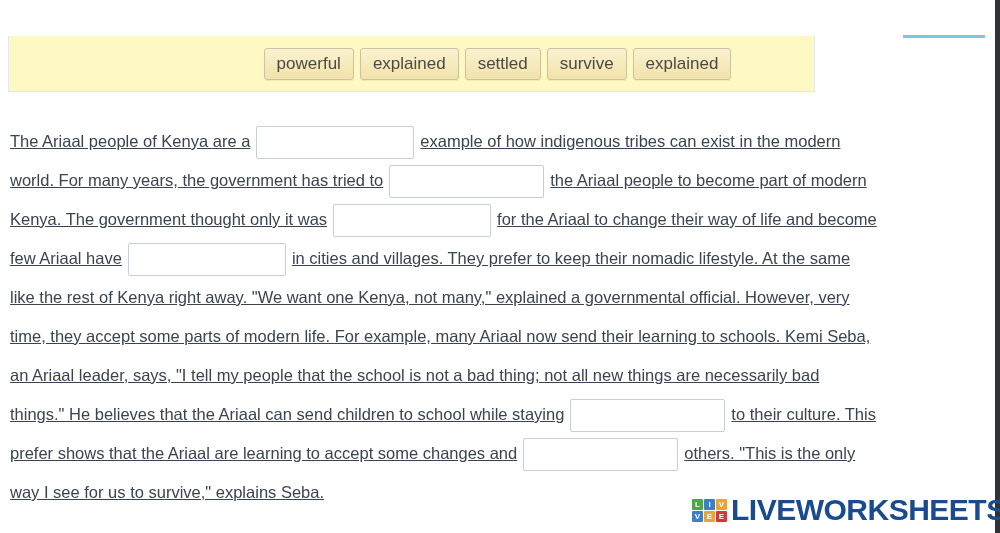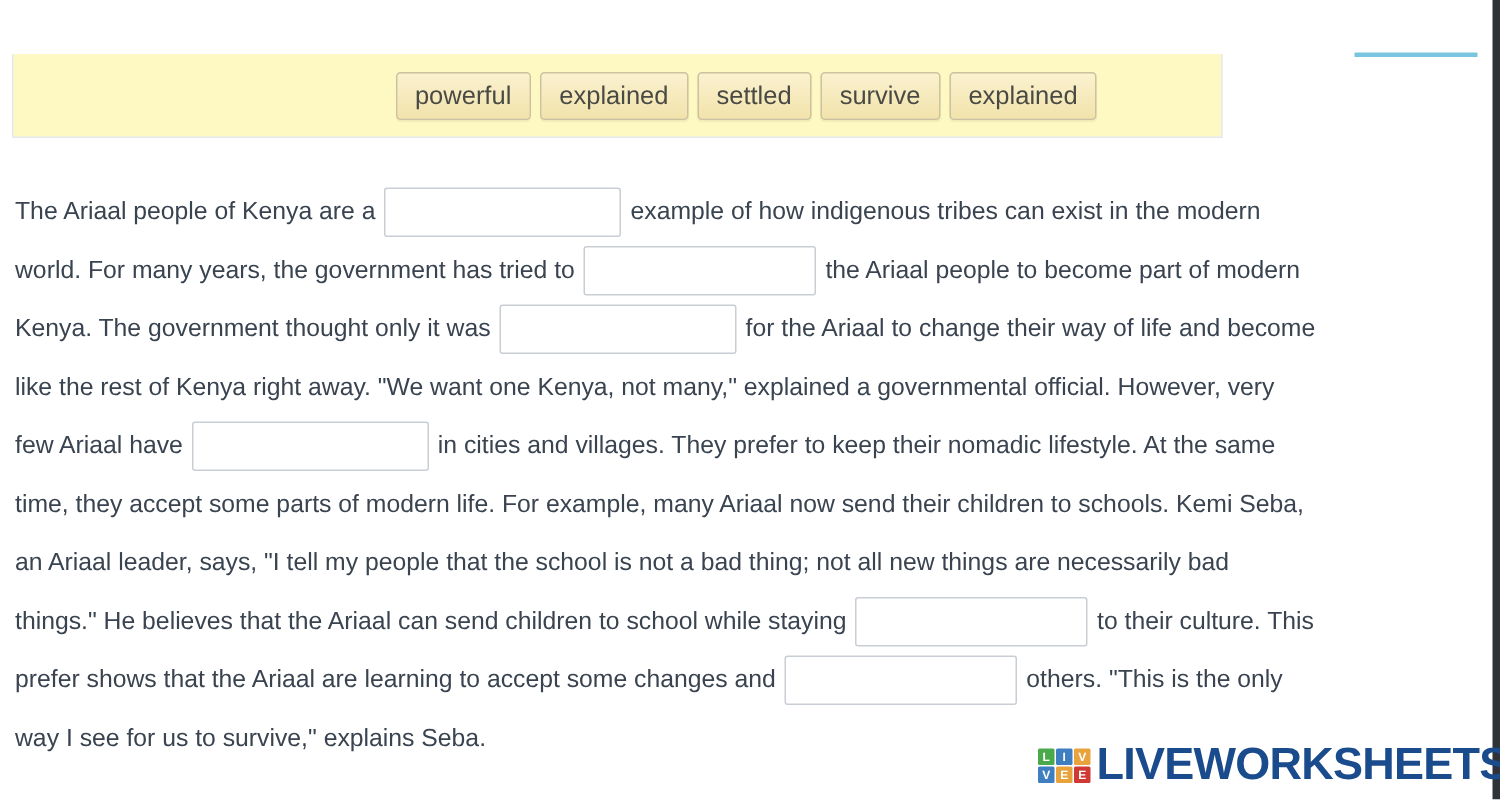--- a/index.html
+++ b/index.html
@@ -85,20 +85,21 @@
     left: 10px;
     top: 122px;
     width: 975px;
   }
   .passage-line {
     height: 39px;
     line-height: 39px;
     font-size: 16.5px;
     color: #3a4450;
     white-space: nowrap;
+    text-decoration: underline;
   }
   .blank-input {
     display: inline-block;
     vertical-align: middle;
     background: #ffffff;
     border: 1px solid #c9ced4;
     border-radius: 2px;
     height: 33px;
     width: 155px;
     margin: 0 6px;
@@ -159,23 +160,23 @@
       <span class="word-chip">settled</span>
       <span class="word-chip">survive</span>
       <span class="word-chip">explained</span>
     </div>
 </div>
 
 <div id="passage">
     <div class="passage-line"><span>The Ariaal people of Kenya are a</span><input type="text" class="blank-input" placeholder="" style="width: 158px;"><span>example of how indigenous tribes can exist in the modern</span></div>
     <div class="passage-line"><span>world. For many years, the government has tried to</span><input type="text" class="blank-input" placeholder="" style="width: 155px;"><span>the Ariaal people to become part of modern</span></div>
     <div class="passage-line"><span>Kenya. The government thought only it was</span><input type="text" class="blank-input" placeholder="" style="width: 158px;"><span>for the Ariaal to change their way of life and become</span></div>
+    <div class="passage-line"><span>few Ariaal have</span><input type="text" class="blank-input" placeholder="" style="width: 158px;"><span>in cities and villages. They prefer to keep their nomadic lifestyle. At the same</span></div>
     <div class="passage-line"><span>like the rest of Kenya right away. "We want one Kenya, not many," explained a governmental official. However, very</span></div>
-    <div class="passage-line"><span>few Ariaal have</span><input type="text" class="blank-input" placeholder="" style="width: 158px;"><span>in cities and villages. They prefer to keep their nomadic lifestyle. At the same</span></div>
-    <div class="passage-line"><span>time, they accept some parts of modern life. For example, many Ariaal now send their children to schools. Kemi Seba,</span></div>
+    <div class="passage-line"><span>time, they accept some parts of modern life. For example, many Ariaal now send their learning to schools. Kemi Seba,</span></div>
     <div class="passage-line"><span>an Ariaal leader, says, "I tell my people that the school is not a bad thing; not all new things are necessarily bad</span></div>
     <div class="passage-line"><span>things." He believes that the Ariaal can send children to school while staying</span><input type="text" class="blank-input" placeholder="" style="width: 155px;"><span>to their culture. This</span></div>
     <div class="passage-line"><span>prefer shows that the Ariaal are learning to accept some changes and</span><input type="text" class="blank-input" placeholder="" style="width: 155px;"><span>others. "This is the only</span></div>
     <div class="passage-line"><span>way I see for us to survive," explains Seba.</span></div>
   </div>
 
 <div id="logo">
   <div id="logo-tiles">
       <div class="logo-tile" style="background: rgb(74, 169, 74);">L</div>
       <div class="logo-tile" style="background: rgb(63, 127, 193);">I</div>

